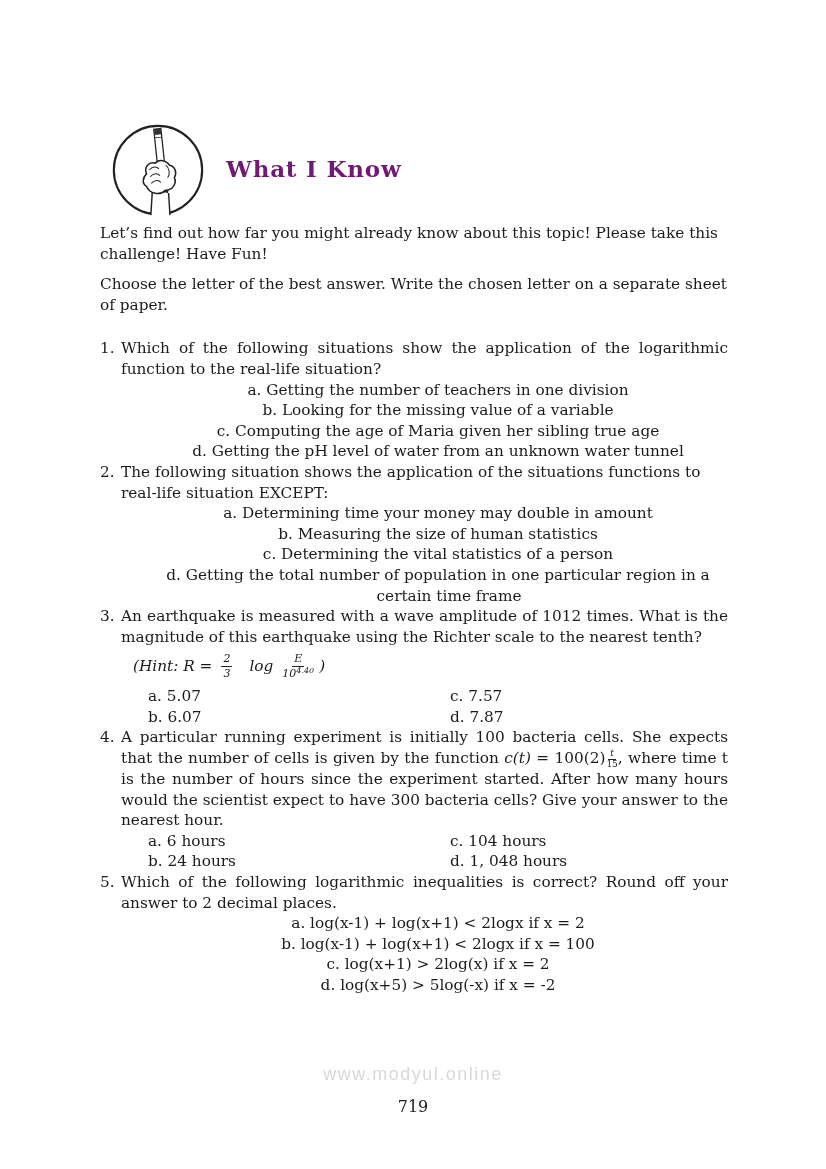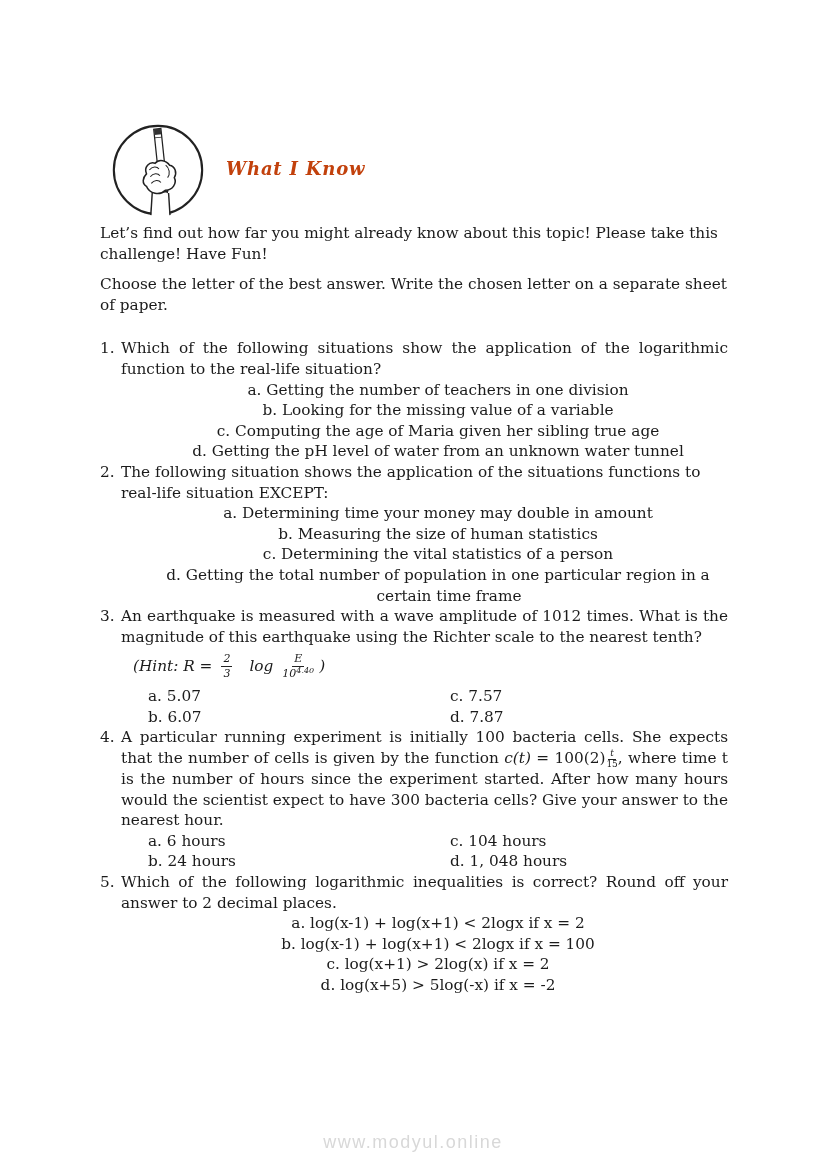--- a/index.html
+++ b/index.html
@@ -14,22 +14,22 @@
     line-height:20.6px;
   }
   .content { position:absolute; left:100px; top:120px; width:628px; }
 
   
   .header { display:flex; align-items:center; height:99px; margin-bottom:3px; }
   .icon-wrap { width:96px; height:96px; margin-left:10px; flex:0 0 auto; }
   .icon-wrap svg { width:96px; height:96px; display:block; }
   .page-title {
     margin-left:20px;
-    font-size:18px; font-weight:bold; font-style:italic;
-    letter-spacing:0.8px; color:#c2410c;
+    font-size:23px; font-weight:bold; 
+    letter-spacing:0.8px; color:#701a75;
   }
 
   
   .intro-p { margin:4px 0 10px 0; }
   .intro-p.last { margin-bottom:23px; }
 
   
   .q { position:relative; padding-left:21px; text-align:justify; }
   .q.nojust { text-align:left; }
   .qnum { position:absolute; left:0; top:0; }
@@ -51,21 +51,21 @@
   .supfrac { display:inline-flex; flex-direction:column; align-items:center; line-height:1; font-size:9px; vertical-align:7px; margin-left:1px; }
   .supfrac .fnum { border-bottom:0.8px solid #222; padding:0 2px 0.5px 2px; font-style:italic; }
   .supfrac .fden { padding-top:0.5px; }
 
   
   .page-number {
     position:absolute; top:1097px; left:0; width:100%;
     text-align:center; font-size:16px; color:#1b1b1b;
   }
   .watermark {
-    position:absolute; top:1132px; left:0; width:100%;
+    position:absolute; top:1064px; left:0; width:100%;
     text-align:center;
     font-family:"Liberation Sans", sans-serif;
     font-size:18px; letter-spacing:1.5px;
     color:#d8d8d8;
   }
 </style>
 </head>
 <body>
 
 <div class="page">
@@ -167,14 +167,15 @@
     </div>
     <div class="opts">
       <div class="opt">a. log(x-1) + log(x+1) &lt; 2logx if x = 2</div>
       <div class="opt">b. log(x-1) + log(x+1) &lt; 2logx if x = 100</div>
       <div class="opt">c. log(x+1) &gt; 2log(x) if x = 2</div>
       <div class="opt">d. log(x+5) &gt; 5log(-x) if x = -2</div>
     </div>
 
   </div>
 
+  <div class="page-number">719</div>
   <div class="watermark">www.modyul.online</div>
 </div>
 
 </body></html>

